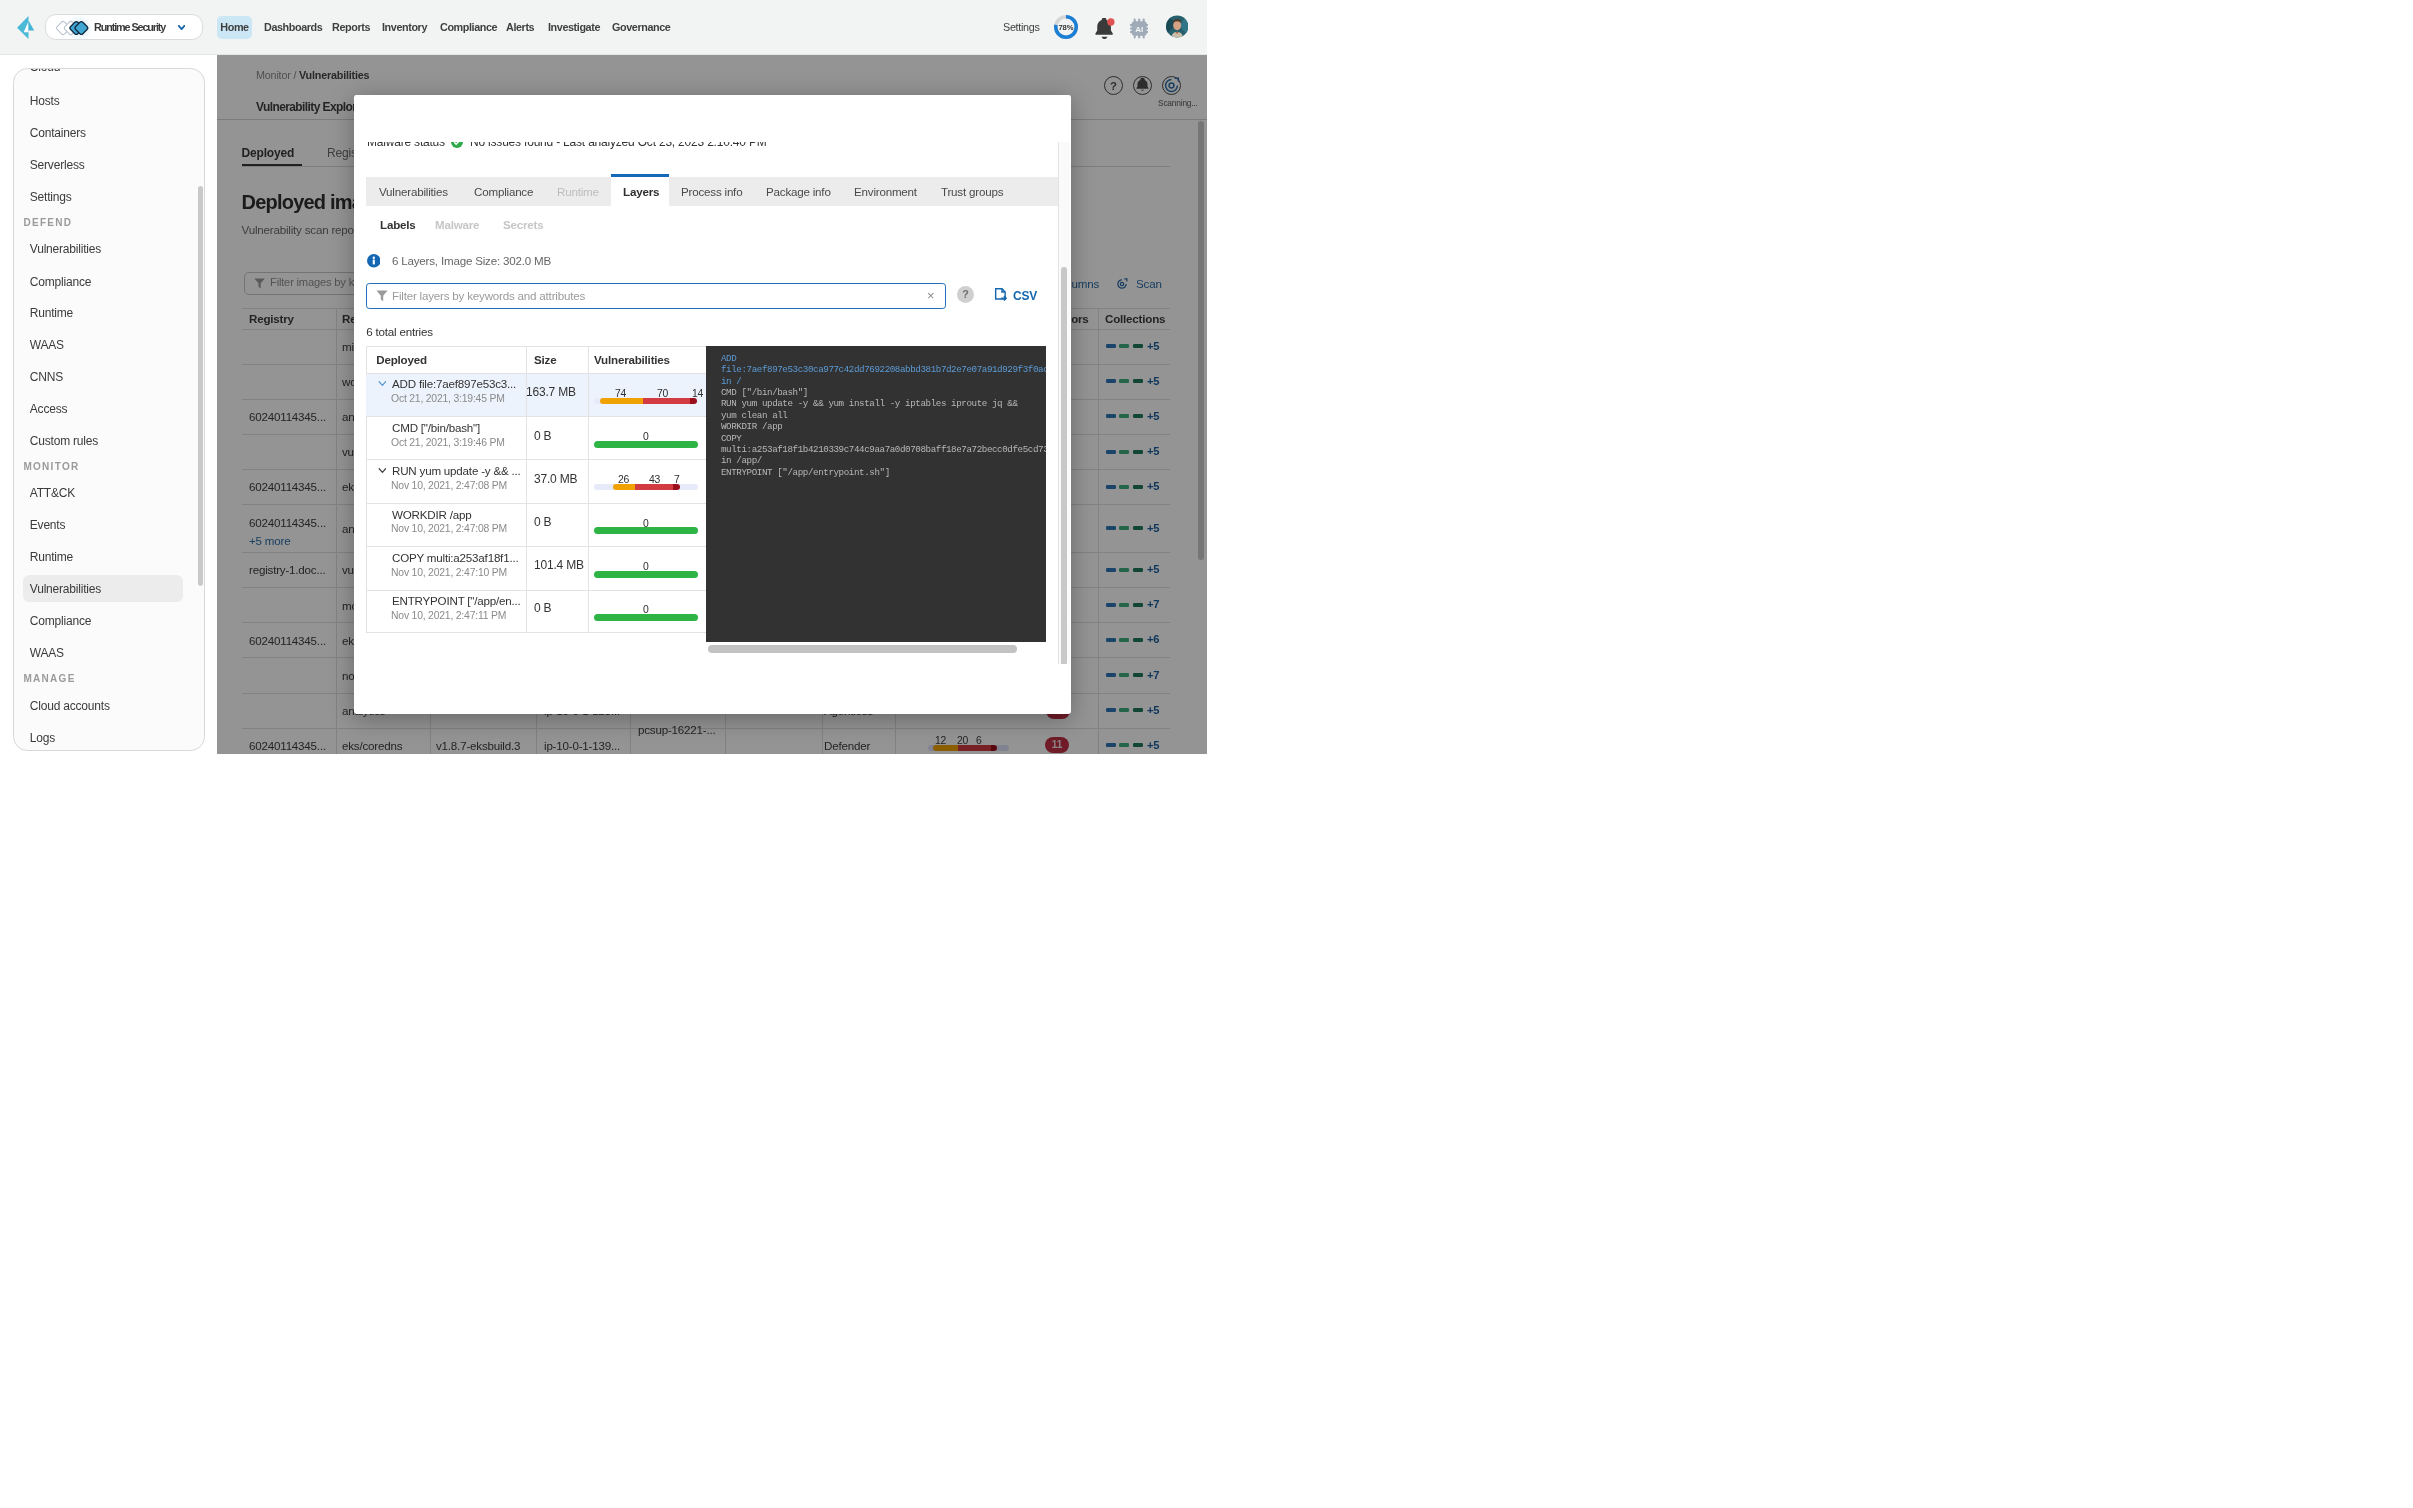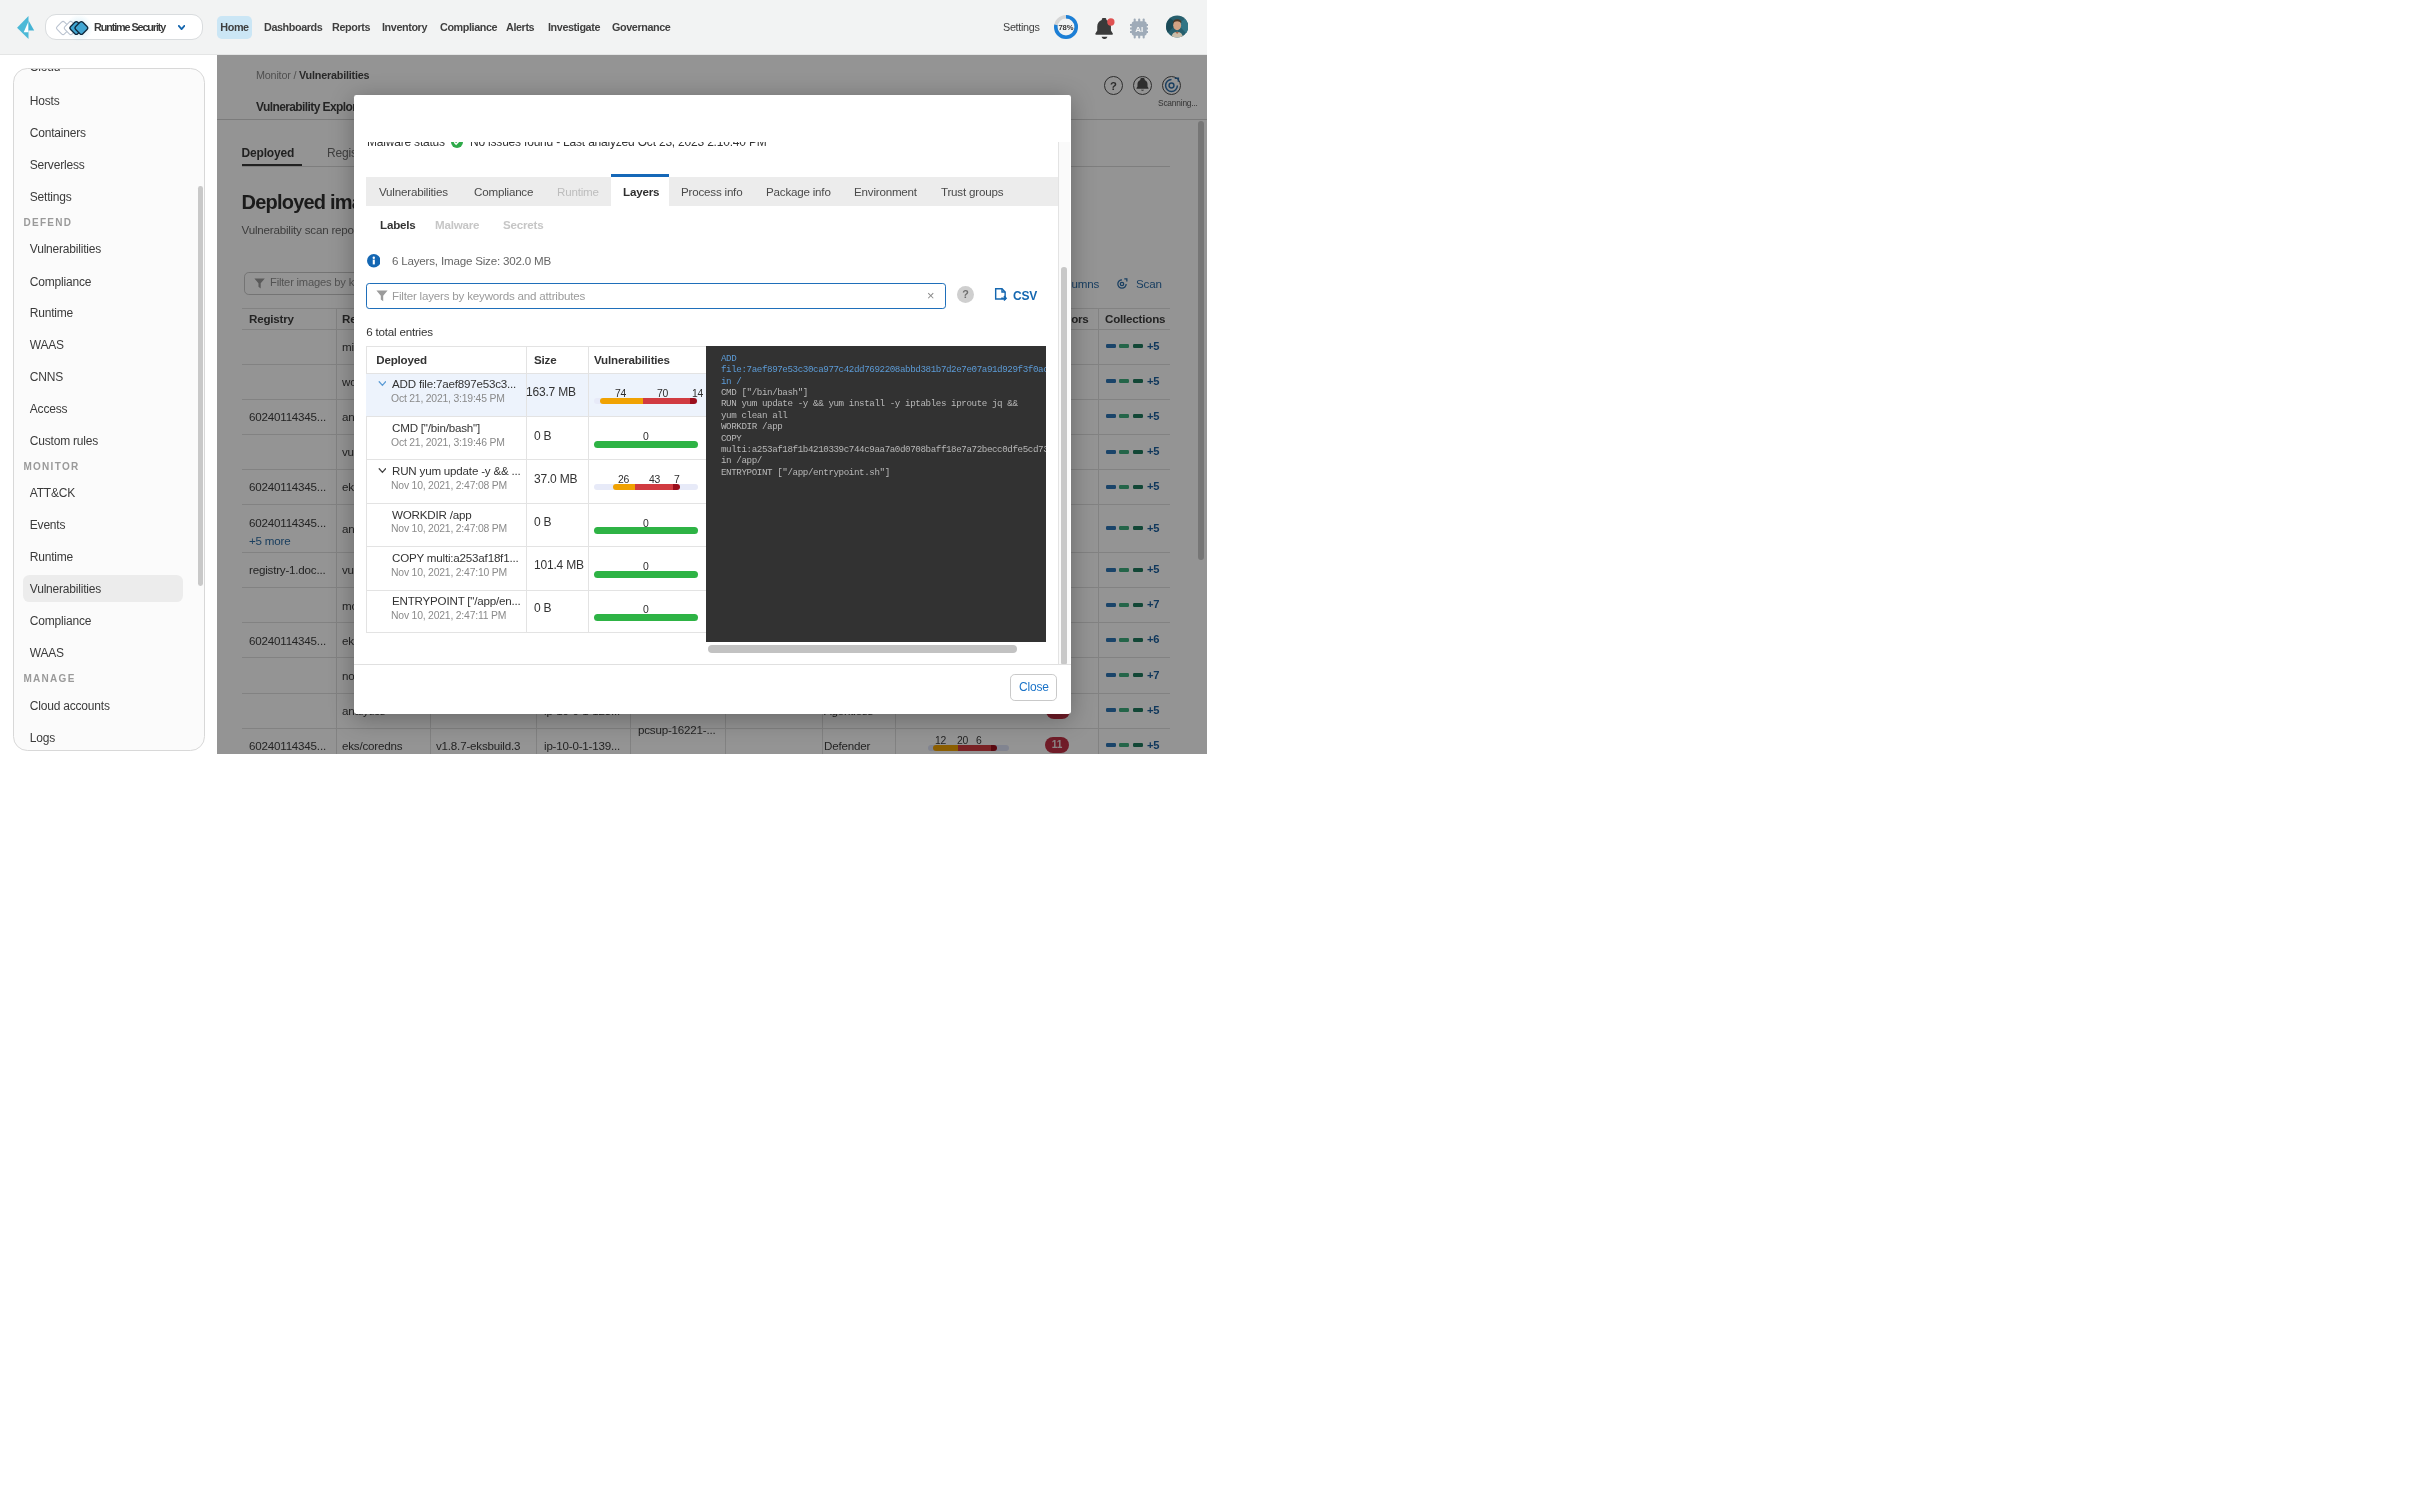--- a/index.html
+++ b/index.html
@@ -450,17 +450,14 @@
       <div class="codeln">COPY</div>
       <div class="codeln">multi:a253af18f1b4210339c744c9aa7a0d0708baff18e7a72becc0dfe5cd734e5b2a91c6</div>
       <div class="codeln">in /app/</div>
       <div class="codeln">ENTRYPOINT ["/app/entrypoint.sh"]</div>
     </div>
     <div class="abs" style="left:354px;top:503px;width:309px;height:8px;border-radius:4px;background:#c2c2c2"></div>
 
     <div class="abs" style="left:704px;top:0;width:12.4px;height:522px;background:#fafafa;border-left:0.8px solid #e3e3e3"></div>
     <div class="abs" style="left:707px;top:125px;width:5.6px;height:398px;border-radius:2.8px;background:#c8c8c8"></div>
   </div>
-  <div id="modalfoot">
-      <div id="closebtn">Close</div>
-    </div>
 </div>
 
 
 </body></html>

